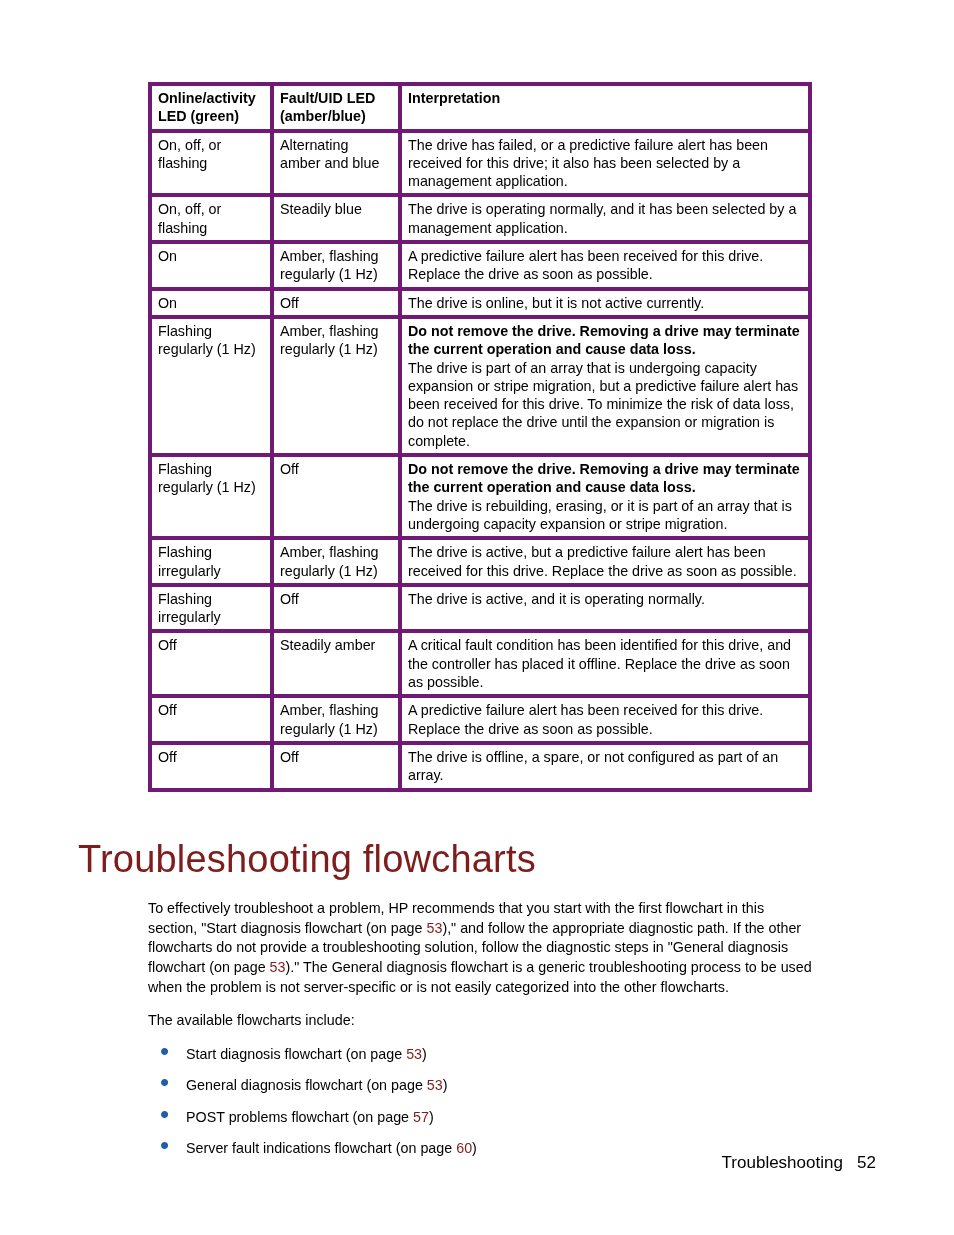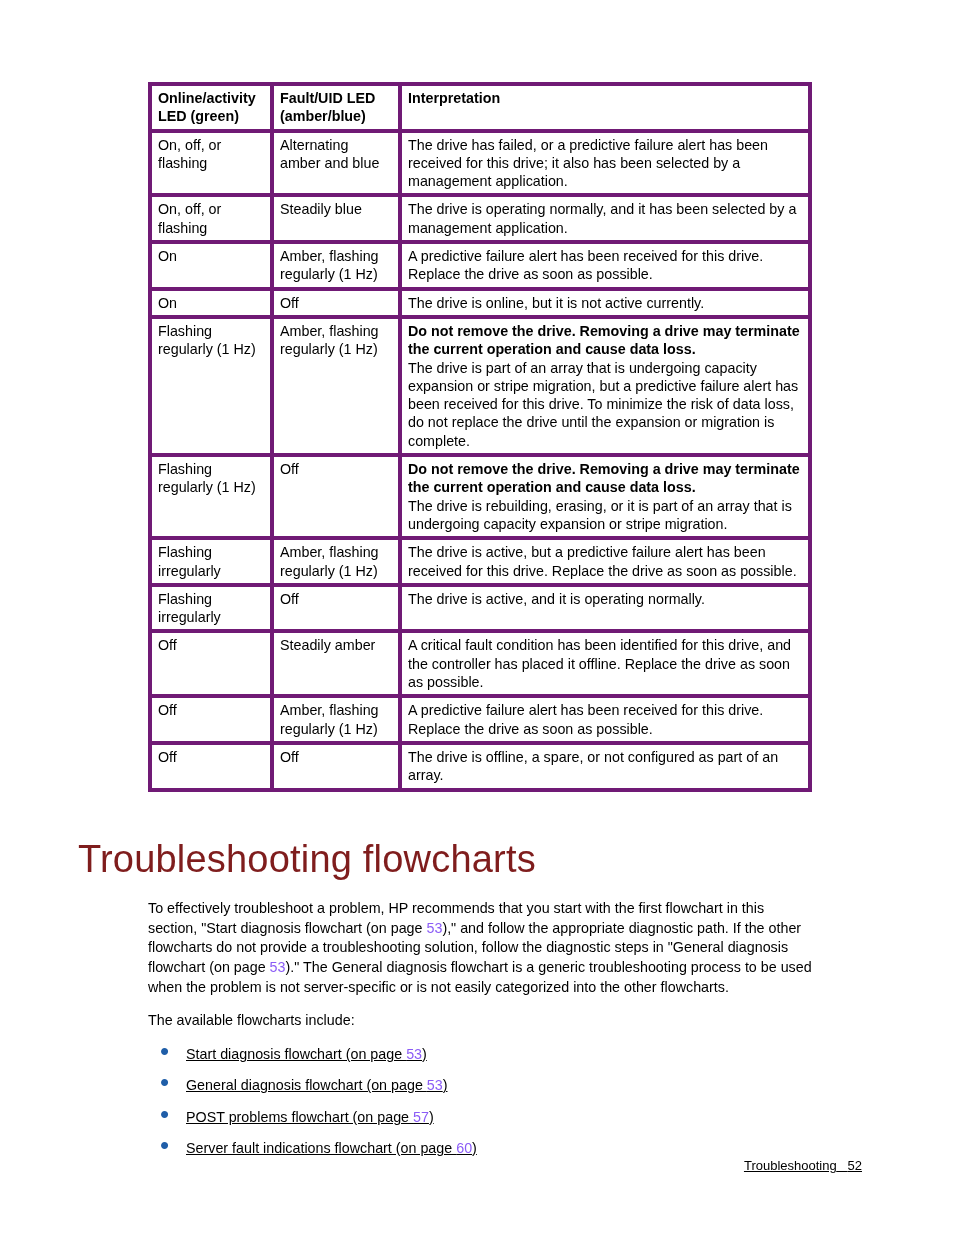--- a/index.html
+++ b/index.html
@@ -50,50 +50,48 @@
   }
   .body-text {
     margin-left: 70px;
     width: 664px;
   }
   .body-text p {
     margin: 0 0 14px 0;
     line-height: 1.38;
   }
   a.pg {
-    color: #8b5cf6;
+    color: #7f1d1d;
     text-decoration: none;
   }
   ul.flow {
     list-style: none;
     margin: 0 0 0 0;
     padding: 0 0 0 34px;
   }
   ul.flow li {
     position: relative;
     padding-left: 4px;
     margin: 4px 0 12px 0;
     line-height: 1.35;
-    text-decoration: underline;
   }
   ul.flow li::before {
     content: "•";
     position: absolute;
     left: -22px;
     top: -7px;
     color: #1f5ea8;
     font-size: 26px;
     line-height: 1;
   }
   .footer {
     position: absolute;
     bottom: 60px;
-    right: 92px;
-    font-size: 13px;
-    text-decoration: underline;
+    right: 78px;
+    font-size: 17px;
   }
   .bold { font-weight: bold; }
 </style>
 </head>
 <body>
 
 <div class="page">
 
   <table class="led">
     <colgroup>

